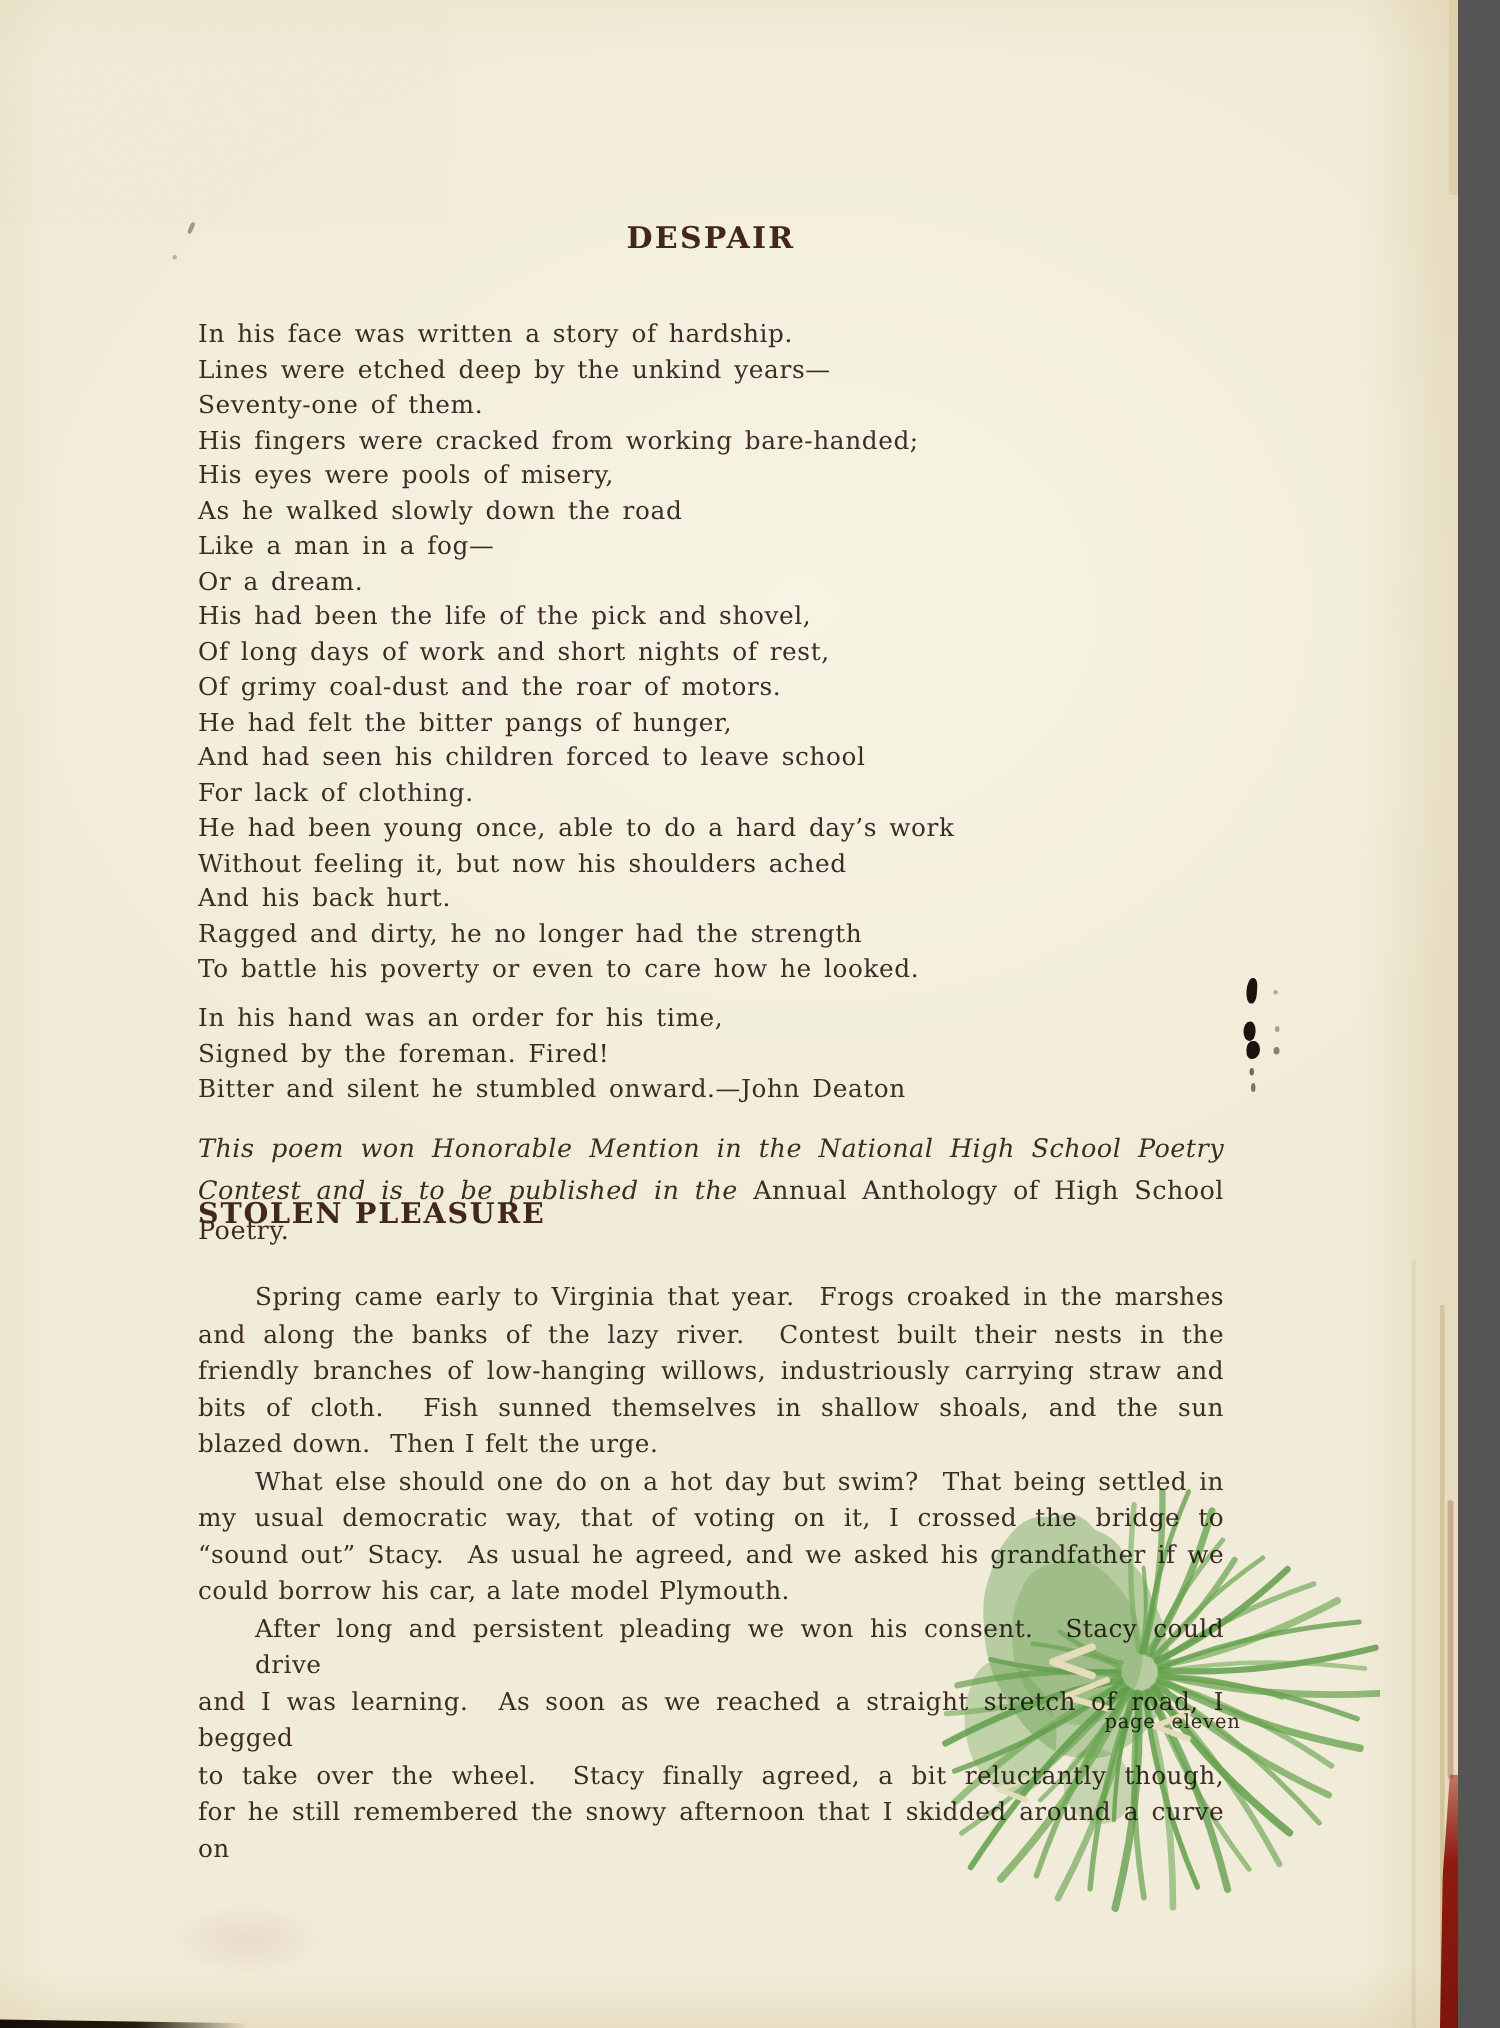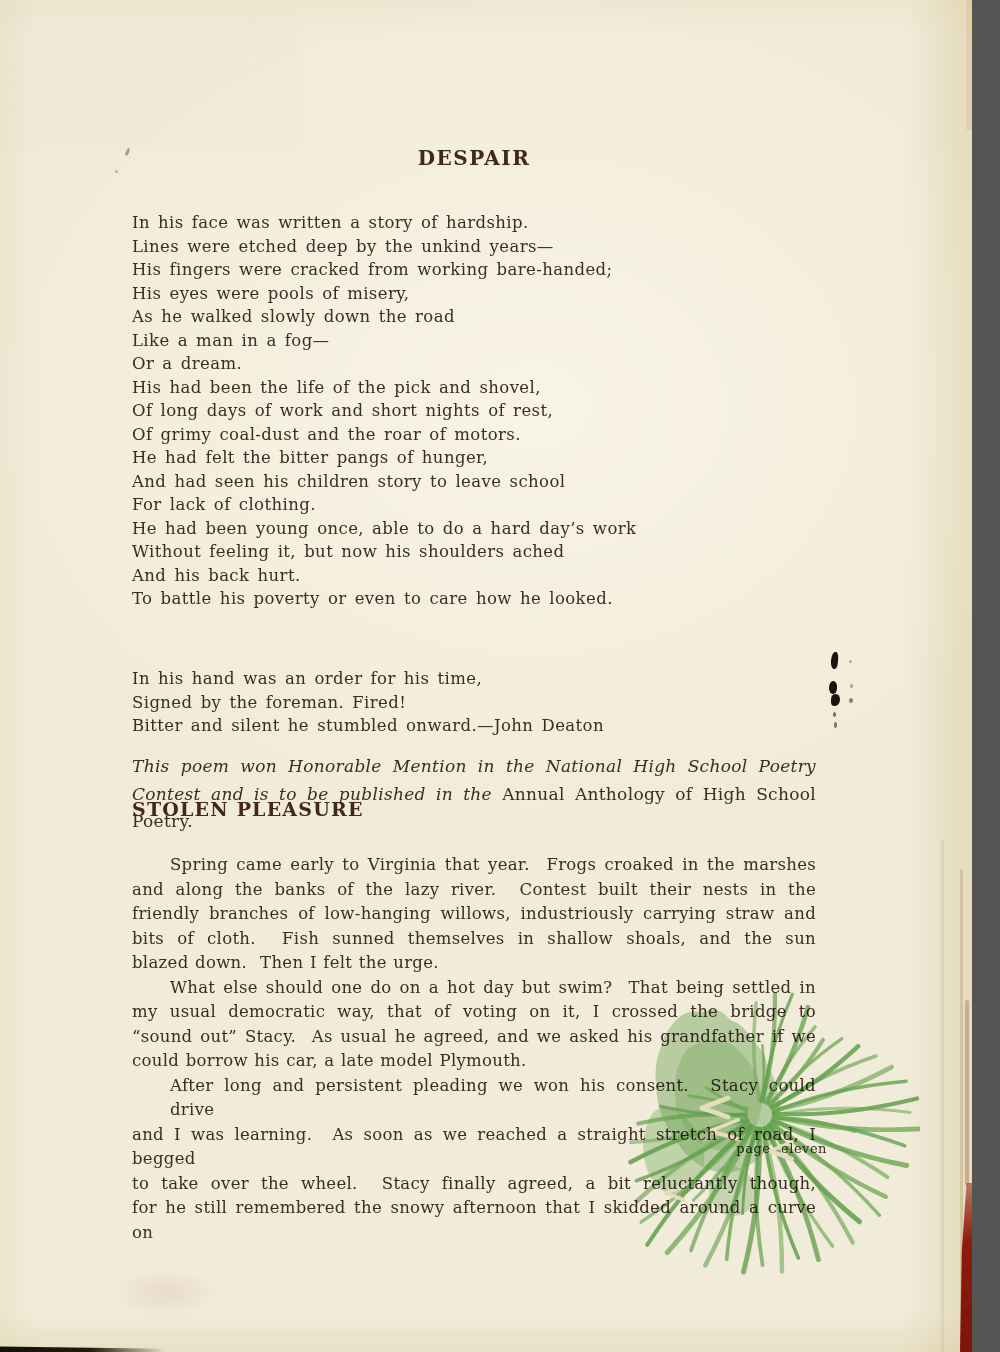--- a/index.html
+++ b/index.html
@@ -62,34 +62,36 @@
 
 <div class="page">
 
   <div class="smudge"></div>
 
   <div class="sec textlayer" id="poem-title">DESPAIR</div>
 
   <div class="sec textlayer" id="poem-stanza1">
       <div class="pline">In his face was written a story of hardship.</div>
       <div class="pline">Lines were etched deep by the unkind years—</div>
+      <div class="pline">Seventy-one of them.</div>
       <div class="pline">His fingers were cracked from working bare-handed;</div>
       <div class="pline">His eyes were pools of misery,</div>
       <div class="pline">As he walked slowly down the road</div>
       <div class="pline">Like a man in a fog—</div>
       <div class="pline">Or a dream.</div>
       <div class="pline">His had been the life of the pick and shovel,</div>
       <div class="pline">Of long days of work and short nights of rest,</div>
       <div class="pline">Of grimy coal-dust and the roar of motors.</div>
       <div class="pline">He had felt the bitter pangs of hunger,</div>
-      <div class="pline">And had seen his children story to leave school</div>
+      <div class="pline">And had seen his children forced to leave school</div>
       <div class="pline">For lack of clothing.</div>
       <div class="pline">He had been young once, able to do a hard day’s work</div>
       <div class="pline">Without feeling it, but now his shoulders ached</div>
       <div class="pline">And his back hurt.</div>
+      <div class="pline">Ragged and dirty, he no longer had the strength</div>
       <div class="pline">To battle his poverty or even to care how he looked.</div>
     </div>
 
   <div class="sec textlayer" id="poem-stanza2">
       <div class="pline">In his hand was an order for his time,</div>
       <div class="pline">Signed by the foreman. Fired!</div>
       <div class="pline">Bitter and silent he stumbled onward.—John Deaton</div>
     </div>
 
   <div class="sec textlayer" id="award-note">

